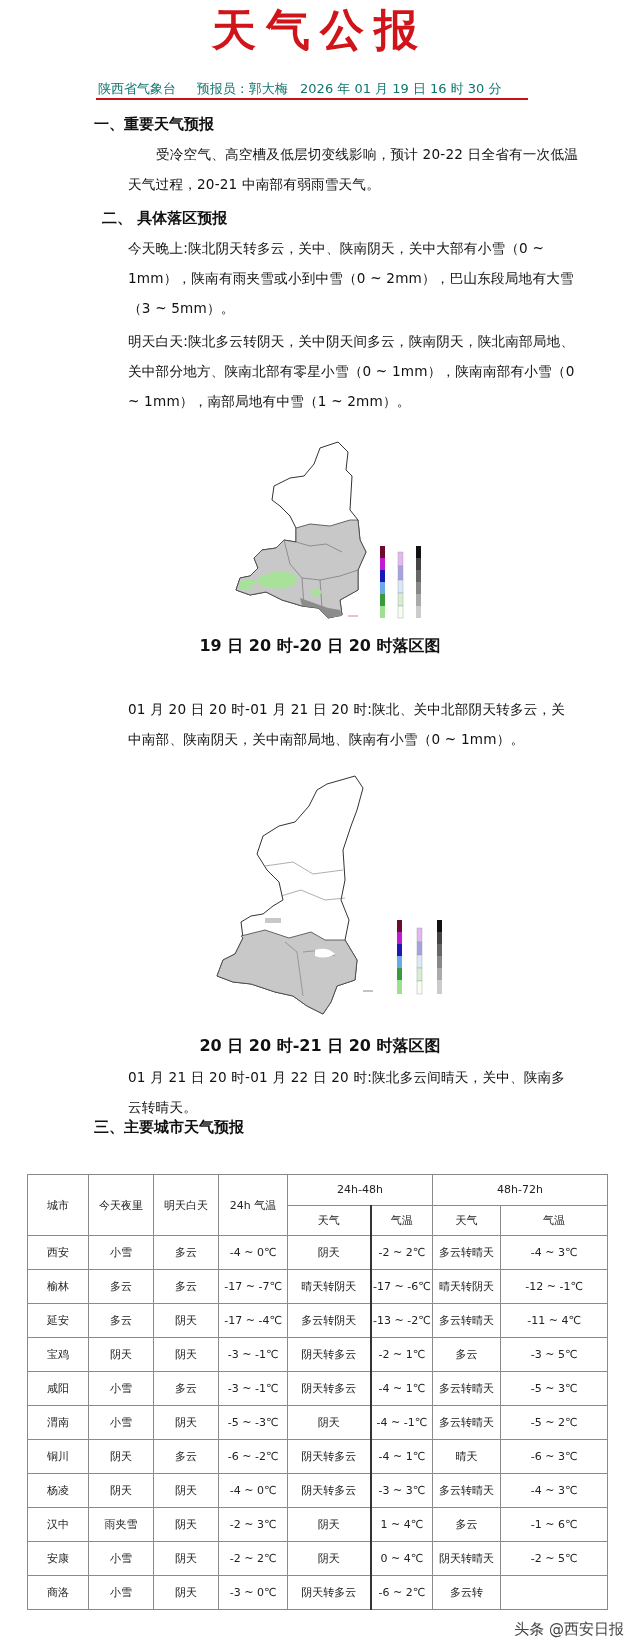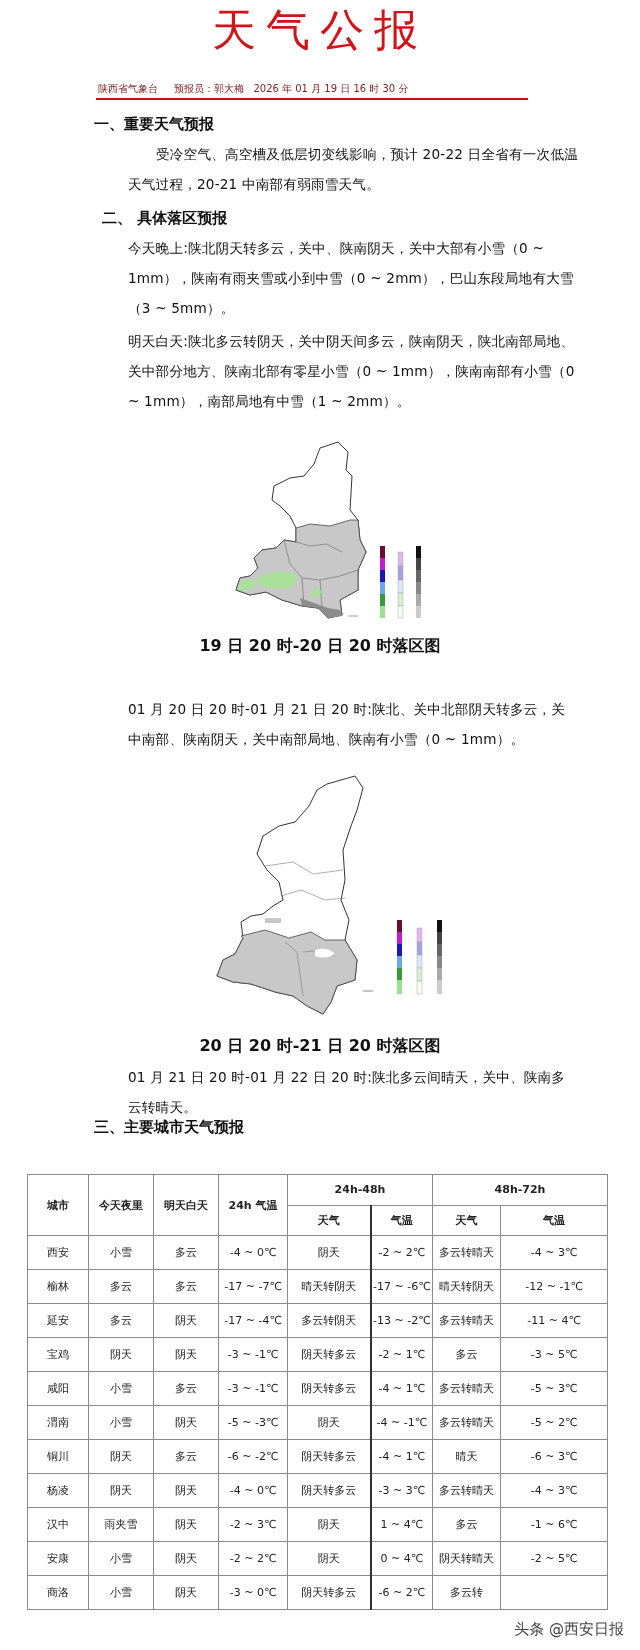--- a/index.html
+++ b/index.html
@@ -1,28 +1,28 @@
 <!DOCTYPE html>
 <html><head>
 <meta charset="utf-8">
 <style>
   html,body{margin:0;padding:0;background:#fff;}
   body{width:640px;height:1650px;position:relative;overflow:hidden;font-family:"DejaVu Sans","Liberation Sans",sans-serif;color:#111;}
   .abs{position:absolute;}
-  .title{left:0;width:640px;top:2px;text-align:center;font-size:44px;font-weight:normal;color:#d0141a;letter-spacing:10px;line-height:56px;font-family:"DejaVu Sans",sans-serif;}
-  .meta{left:98px;top:80px;width:430px;font-size:10px;line-height:18px;white-space:pre;color:#7f1d1d;}
+  .title{left:0;width:640px;top:2px;text-align:center;font-size:44px;font-weight:bold;color:#d0141a;letter-spacing:10px;line-height:56px;font-family:"DejaVu Sans",sans-serif;}
+  .meta{left:98px;top:80px;width:430px;font-size:13px;line-height:18px;white-space:pre;color:#0f766e;}
   .meta-line{left:96px;top:98px;width:432px;height:2px;background:#c0141a;}
   .h1{font-size:15px;font-weight:bold;line-height:22px;text-align:center;}
   .p{font-size:13.6px;line-height:30px;left:94px;width:450px;letter-spacing:0.2px;margin-left:34px;}
   .p b{font-weight:normal;}
   .caption{font-size:16px;font-weight:bold;text-align:center;left:0;width:640px;}
   .map{left:0;}
   table.wx{position:absolute;left:27px;top:1174px;width:580px;border-collapse:collapse;font-size:11px;color:#222;table-layout:fixed;}
   table.wx td,table.wx th{border:1px solid #8a8a8a;text-align:center;font-weight:normal;padding:0;}
-  table.wx th{height:22px;font-weight:bold;}
+  table.wx th{height:22px;}
   table.wx tr.h1r th.tall{height:60px;}
   table.wx td{height:33px;}
   .sep{border-left:2px solid #333 !important;}
   .watermark{right:14px;top:1620px;font-size:15px;color:#444;background:rgba(255,255,255,0.6);padding:0 2px;}
 </style>
 </head>
 <body>
 
 <div class="abs title">天气公报</div>
 <div class="abs meta"><span>陕西省气象台</span>     <span>预报员：郭大梅</span>   <span>2026 年 01 月 19 日 16 时 30 分</span></div>

